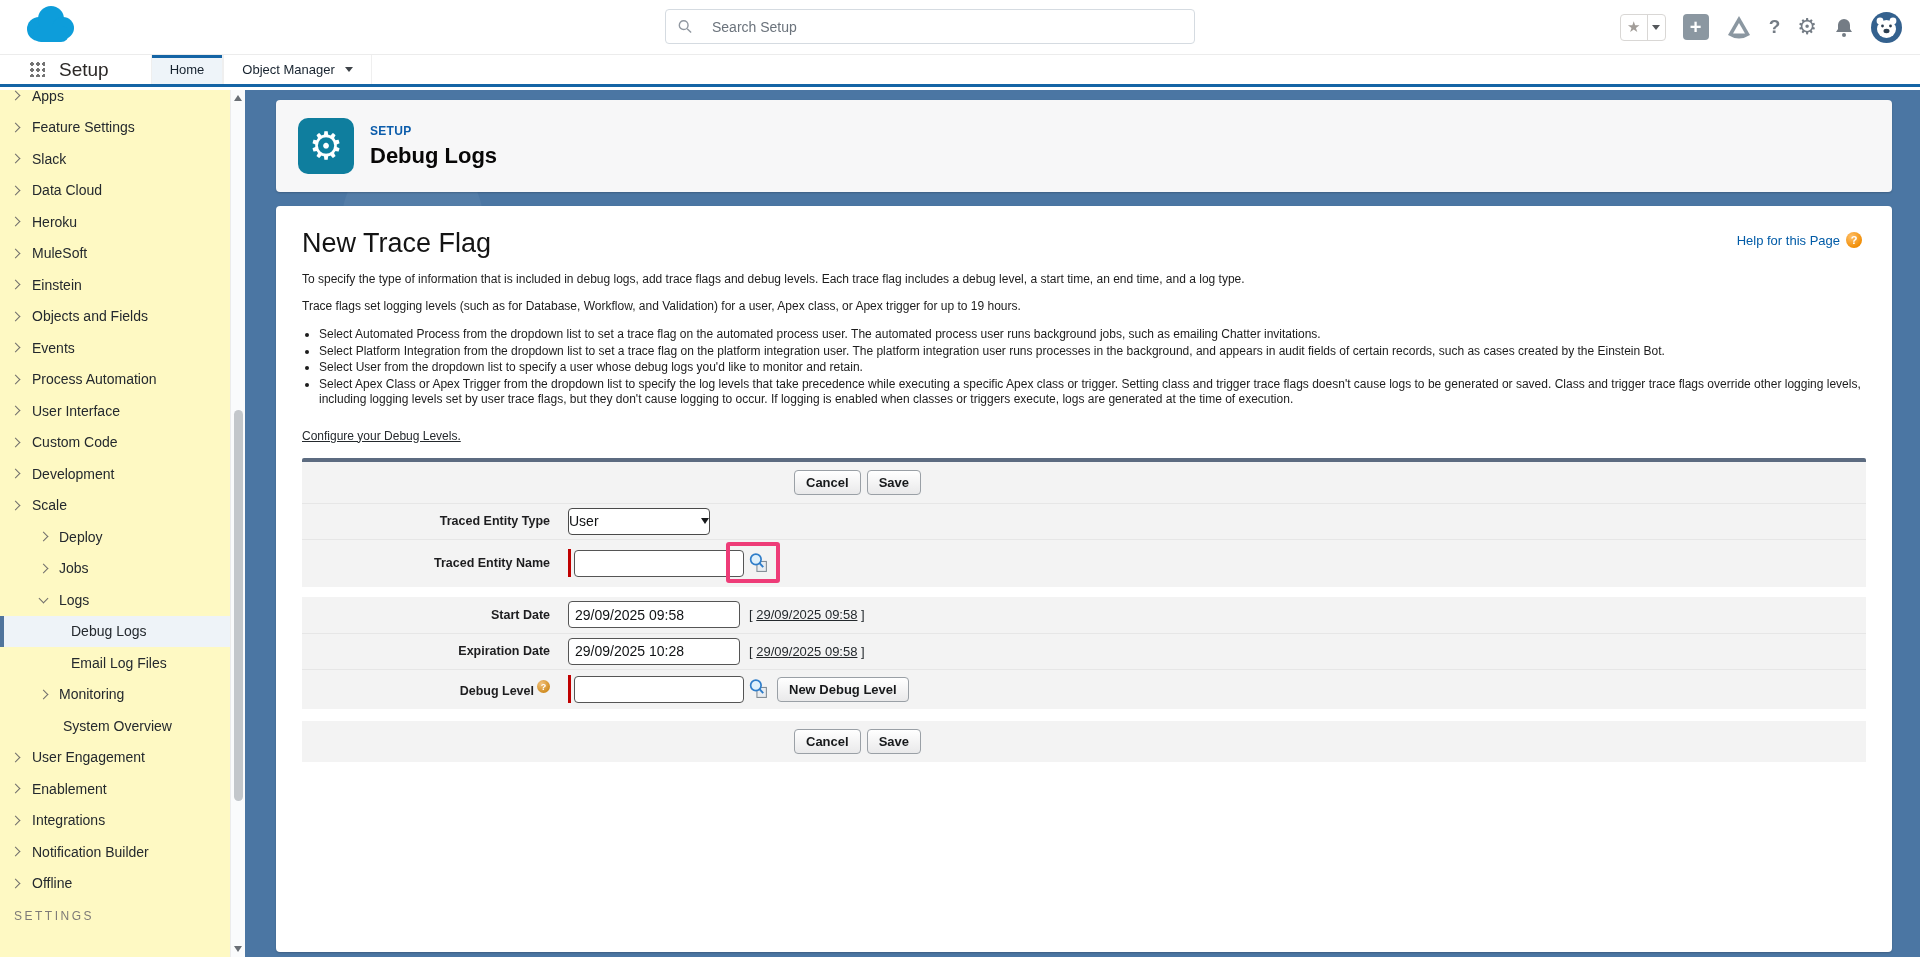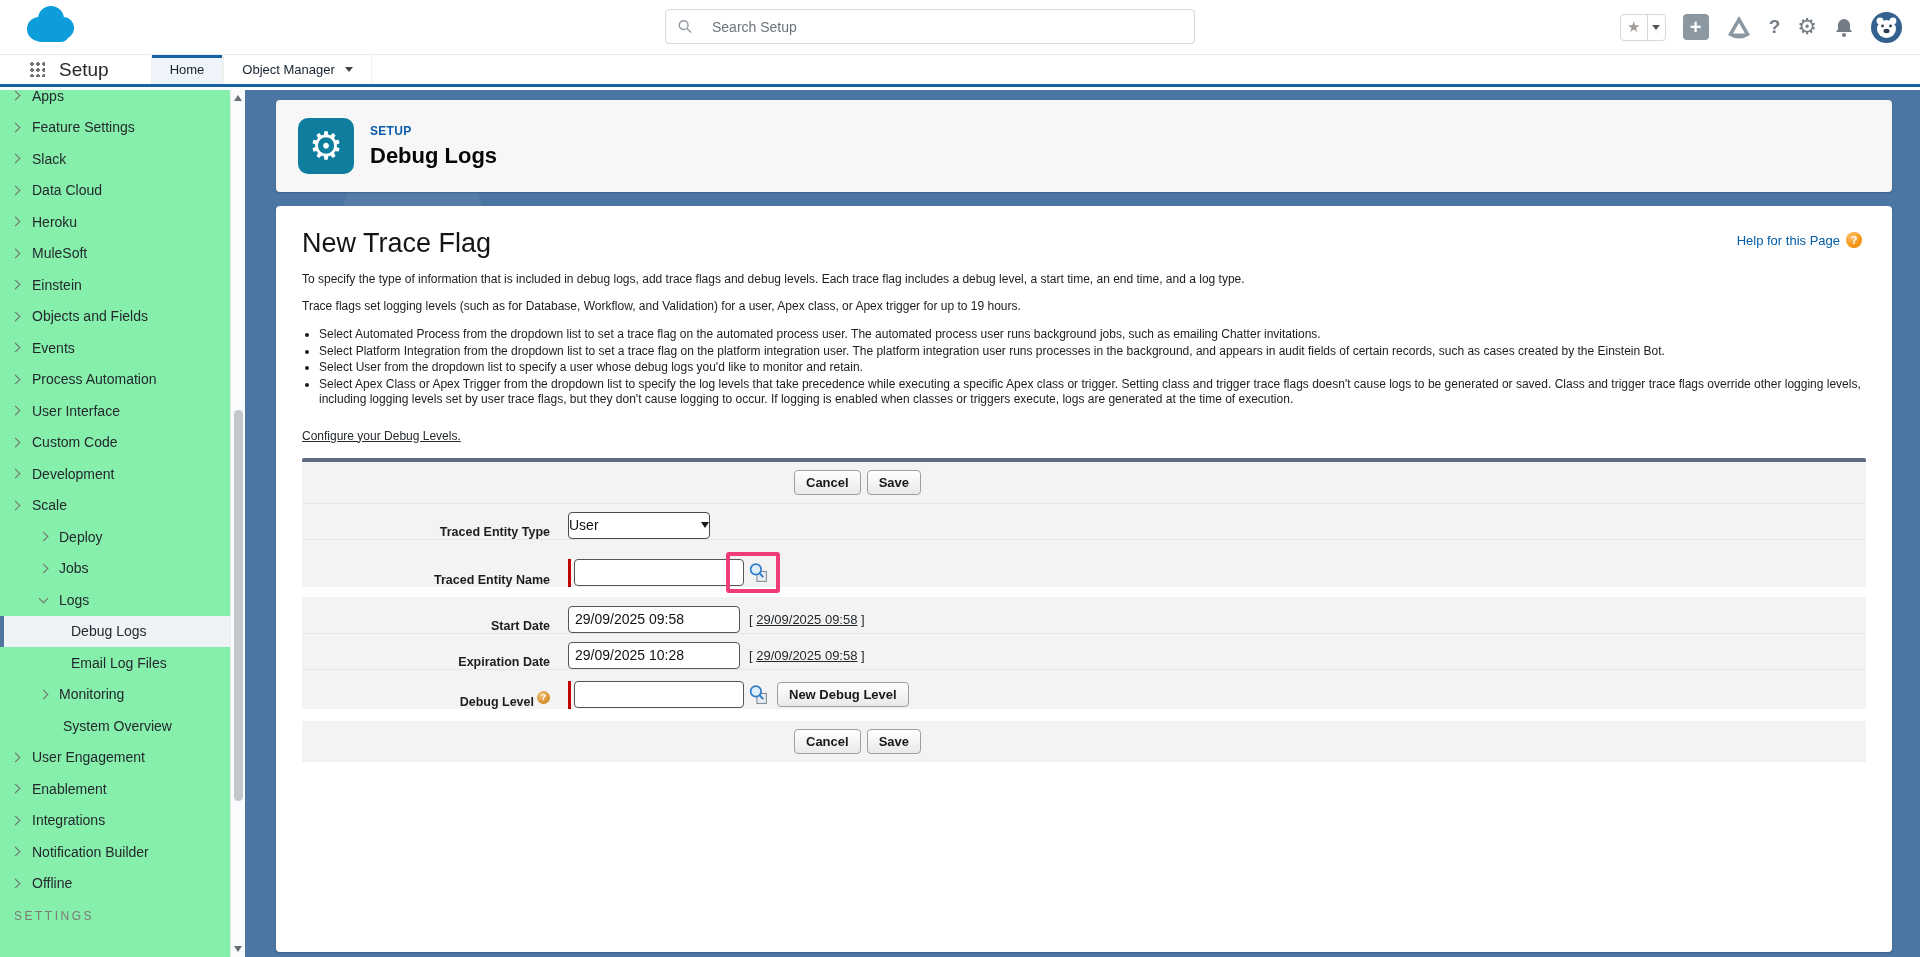--- a/index.html
+++ b/index.html
@@ -43,21 +43,21 @@
               radial-gradient(circle 2px at 8px 14px,#747474 98%,transparent),
               radial-gradient(circle 2px at 14px 14px,#747474 98%,transparent); }
   .app-label { align-self:center; font-size:19px; color:#2b2826; margin-right:42px; }
   .tab { display:flex; align-items:center; padding:0 18px; font-size:13px; color:#16222e; position:relative;
          border-left:1px solid #efefef; border-right:1px solid #efefef; }
   .tab.active { background:#eef4f9; }
   .tab.active::before { content:""; position:absolute; top:0; left:0; right:0; height:3px; background:#1464a5; }
   .tab .caret-dn { margin-left:10px; border-top-color:#3e4348; }
 
   
-  .sidebar { position:absolute; top:90px; left:0; width:245px; bottom:0; background:#86efac; overflow:hidden; }
+  .sidebar { position:absolute; top:90px; left:0; width:245px; bottom:0; background:#fef9c3; overflow:hidden; }
   .side-list { margin-top:-10px; }
   .s-item { height:31.5px; display:flex; align-items:center; font-size:14px; color:#24292e; position:relative; cursor:pointer; }
   .s-item .chev { width:7px; height:7px; border-right:1.5px solid #706e6b; border-bottom:1.5px solid #706e6b;
                   display:inline-block; flex:none; }
   .chev.r { transform:rotate(-45deg); }
   .chev.d { transform:rotate(45deg); margin-top:-3px; }
   .lvl1 { padding-left:12px; } .lvl1 .chev { margin-right:13px; }
   .lvl2 { padding-left:40px; } .lvl2 .chev { margin-right:12px; }
   .lvl2.nochev { padding-left:63px; }
   .lvl3 { padding-left:71px; }
@@ -102,21 +102,21 @@
   
   .form { margin-top:14px; }
   .form-topbar { height:4px; background:#5c6b80; border-radius:2px 2px 0 0; }
   .fsection { background:#f3f3f3; }
   .gap { height:10px; background:#fff; }
   .gap2 { height:12px; background:#fff; }
   .btn-row { display:flex; gap:6px; padding:8px 0 8px 492px; align-items:center; min-height:40px; }
   .sf-btn { background:linear-gradient(#ffffff,#e9e9ea); border:1px solid #9aa0a6; border-radius:4px;
             font-weight:bold; font-size:13px; color:#17191b; padding:4px 11px; cursor:pointer;
             font-family:Liberation Sans, sans-serif; }
-  .frow { display:flex; align-items:flex-end; min-height:36px; border-top:1px solid #e6e6e6; }
+  .frow { display:flex; align-items:center; min-height:36px; border-top:1px solid #e6e6e6; }
   .frow.first { border-top:none; }
   .flabel { width:266px; padding-right:18px; text-align:right; font-size:12.5px; font-weight:bold; color:#1d1d1f; flex:none; }
   .fval { display:flex; align-items:center; position:relative; }
   .info-orb { width:13px; height:13px; border-radius:50%; background:radial-gradient(circle at 35% 30%,#f2c27c,#cf8a1d 75%);
               color:#fff; font-size:9px; font-weight:bold; display:inline-flex; align-items:center; justify-content:center;
               margin-left:3px; vertical-align:super; }
   .select-box { width:142px; height:27px; border:1px solid #4a4a4a; border-radius:4px; background:#fff;
                 display:flex; align-items:center; justify-content:space-between; padding:0 0; font-size:14px; color:#101214; }
   .sel-caret { width:0; height:0; border-left:4.5px solid transparent; border-right:4.5px solid transparent;
                border-top:6px solid #17191b; }

